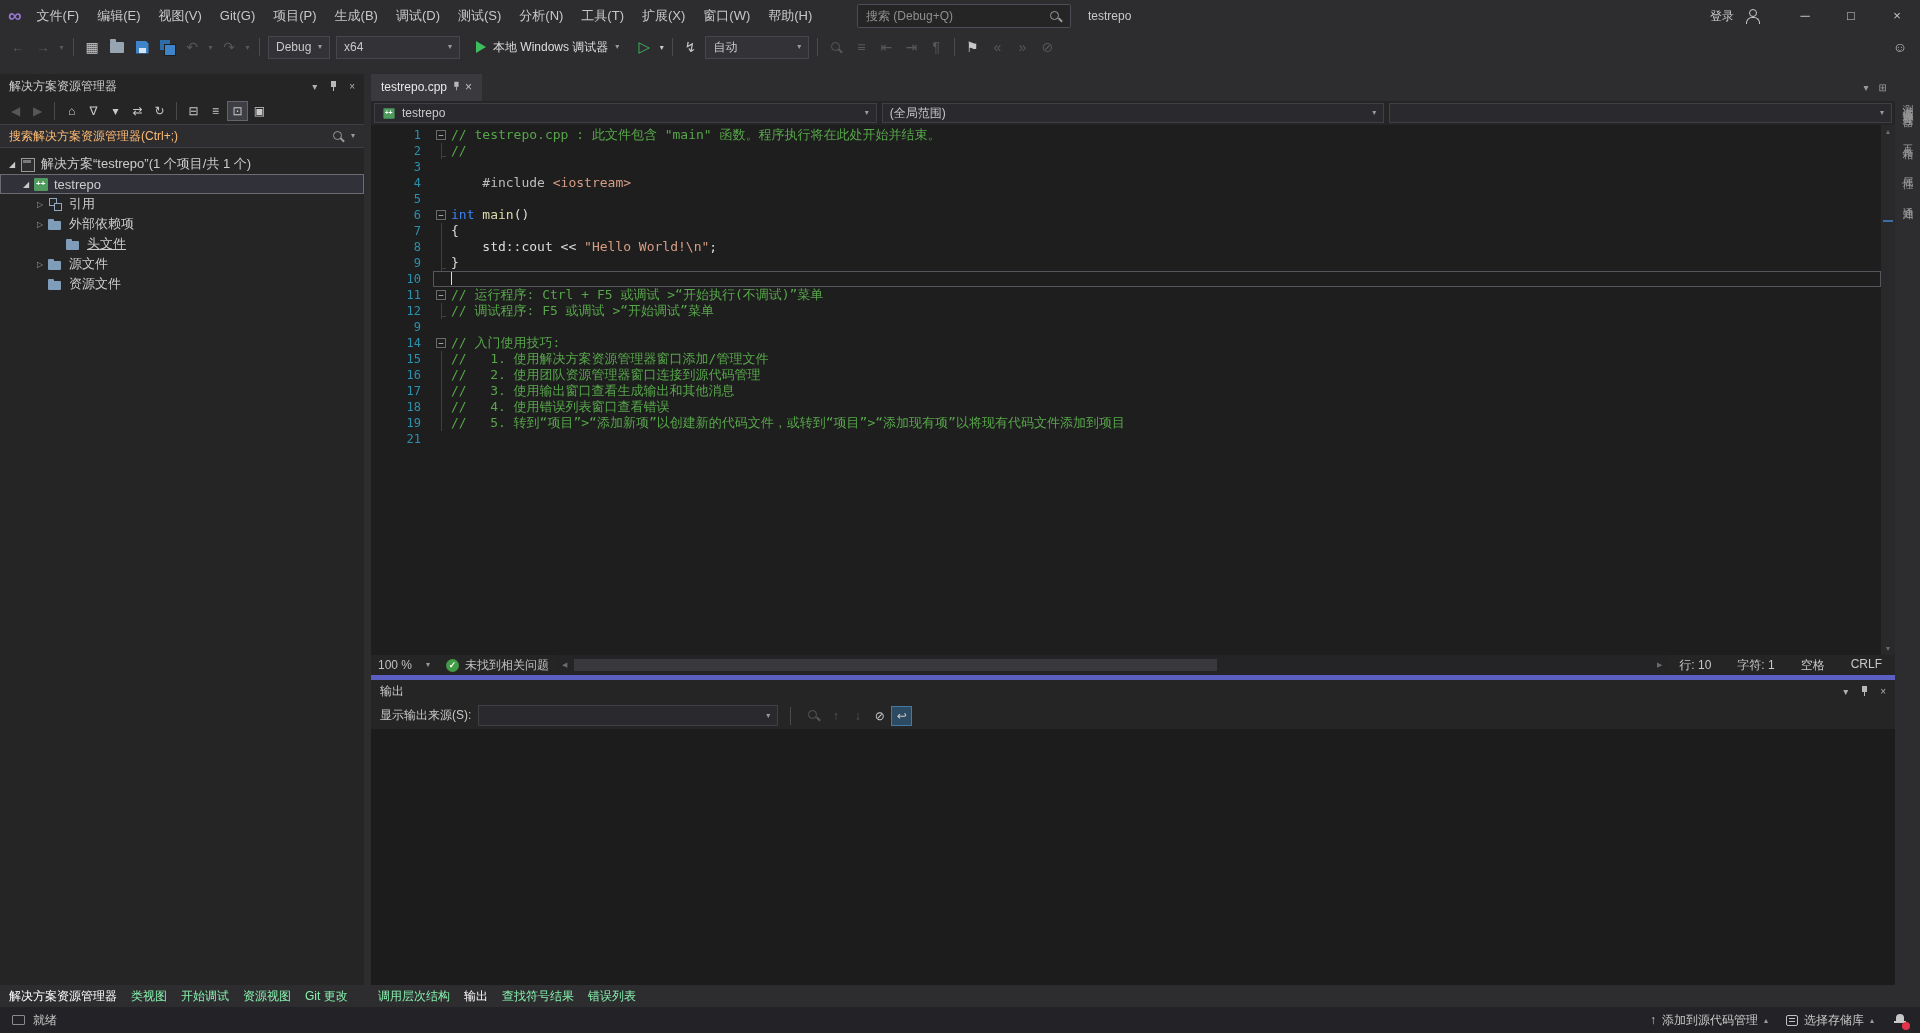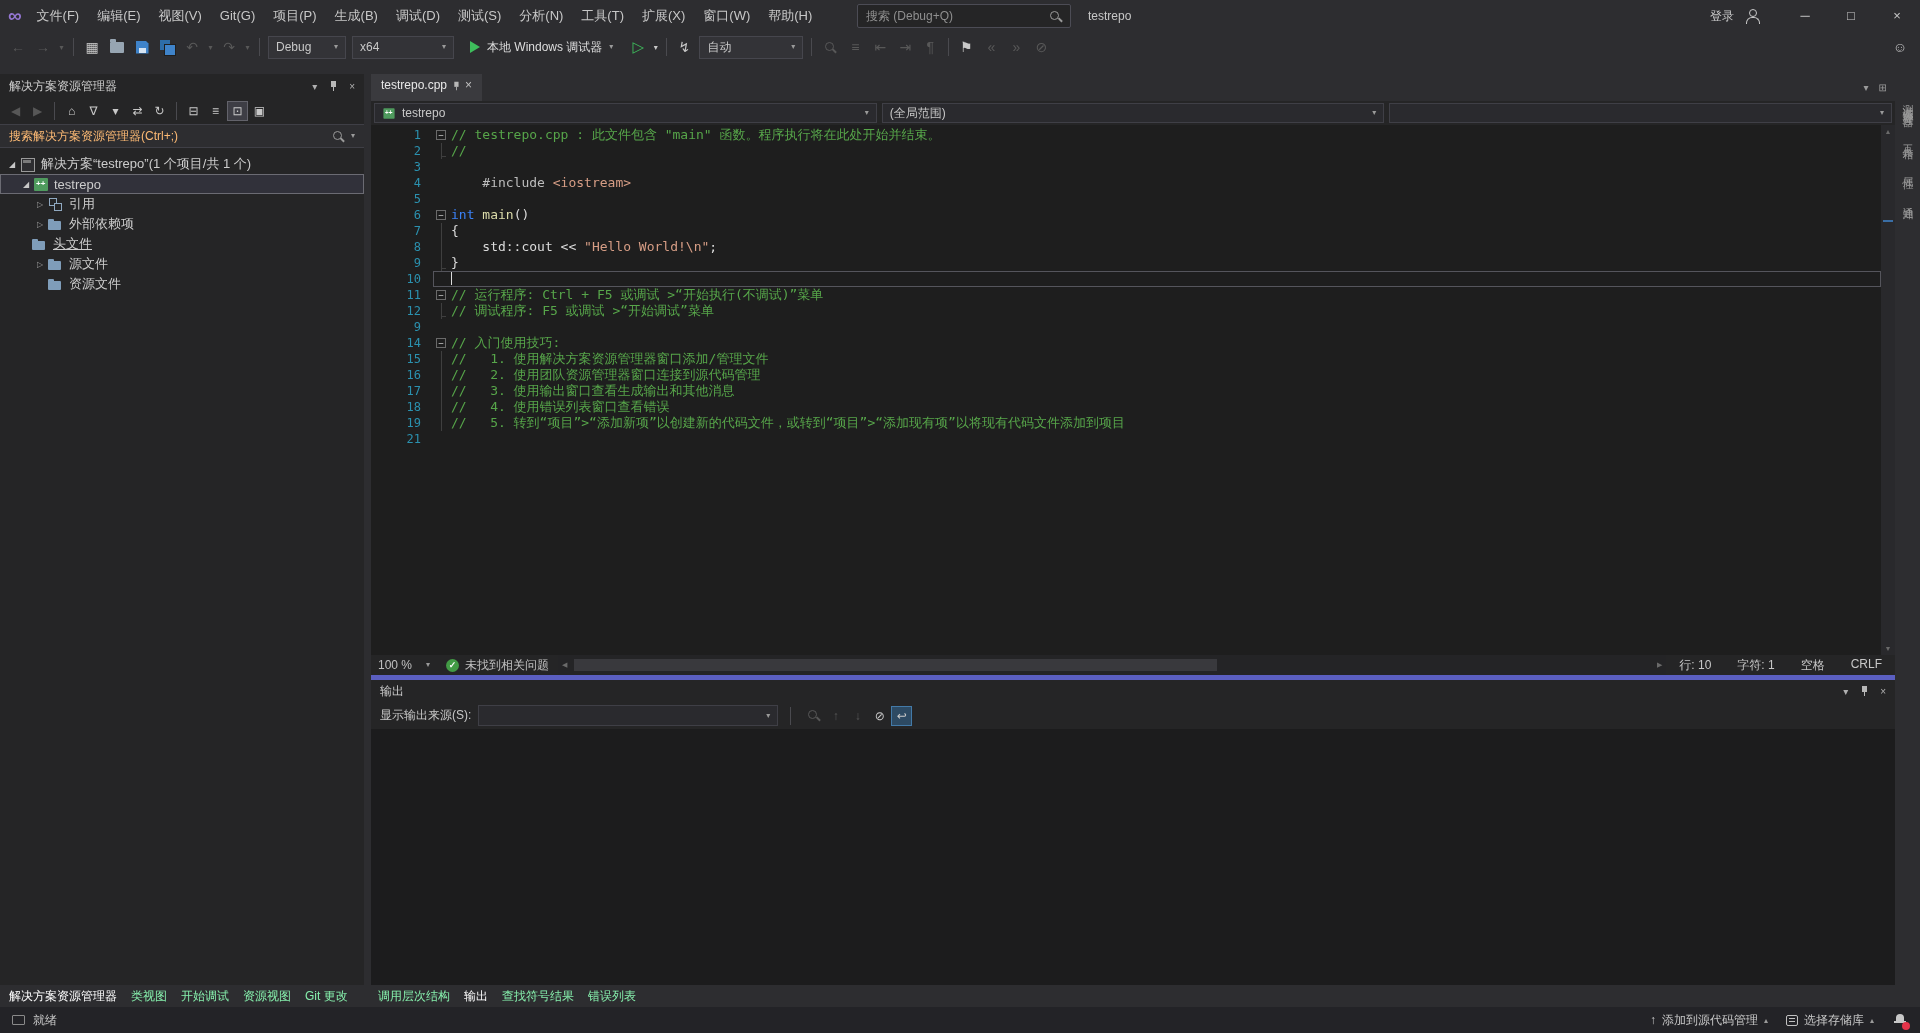--- a/index.html
+++ b/index.html
@@ -26,21 +26,21 @@
 .icon-group{display:flex;align-items:center;gap:1px}
 .tb-icon{width:24px;height:24px;display:flex;align-items:center;justify-content:center;font-size:14px;color:#c8c8c8;flex:none}
 .tb-icon.sm{width:11px;font-size:8px}
 .tb-icon.green{color:#3ebd5c;font-size:15px}
 .tb-icon.disabled{color:#5d5d5d;opacity:.9}
 .tb-icon.disabled .mag-icon::before{border-color:#5d5d5d}
 .tb-icon.disabled .mag-icon::after{background:#5d5d5d}
 .tb-icon.active{background:#3e3e45;border:1px solid #63636b}
 .tb-sep{width:1px;height:18px;background:#4a4a4f;margin:0 5px;flex:none}
 .combo{height:23px;margin:0 3px;background:#333337;border:1px solid #46464d;display:flex;align-items:center;gap:6px;padding:0 7px;font-size:12px;color:#c8c8c8;flex:none}
-.w70{width:78px}.w100{width:102px}.w110{width:104px}
+.w70{width:62px}.w100{width:124px}.w110{width:104px}
 .ar{margin-left:auto;font-size:8px;color:#9a9a9a;line-height:1}
 .run-btn{height:24px;margin:0 4px;display:flex;align-items:center;gap:7px;padding:0 9px;font-size:12px;color:#dedede;flex:none}
 .play-solid{width:0;height:0;border-left:10px solid #3ebd5c;border-top:6px solid transparent;border-bottom:6px solid transparent}
 .flex-spacer{flex:1}
 
 
 .mag-icon{width:13px;height:13px;position:relative;flex:none}
 .mag-icon::before{content:"";position:absolute;left:1px;top:1px;width:7px;height:7px;border:1.5px solid #9a9a9a;border-radius:50%}
 .mag-icon::after{content:"";position:absolute;left:8.5px;top:9px;width:5px;height:1.5px;background:#9a9a9a;transform:rotate(45deg)}
 .pin-icon{width:10px;height:12px;position:relative;flex:none}
@@ -77,21 +77,21 @@
 .cpp-project-icon::after{content:"++";position:absolute;left:2px;top:1px;color:#fff;font-size:8px;font-weight:bold;line-height:10px}
 .references-icon::before{content:"";position:absolute;left:1px;top:1px;width:6px;height:6px;border:1px solid #8fa8c0;background:#252526}
 .references-icon::after{content:"";position:absolute;left:6px;top:6px;width:6px;height:6px;border:1px solid #8fa8c0;background:#252526}
 .folder-ic::before{content:"";position:absolute;top:2px;left:0;width:6px;height:3px;background:#7f9db9;border-radius:1px 1px 0 0}
 .folder-ic::after{content:"";position:absolute;top:4px;left:0;width:13px;height:9px;background:#7f9db9;border-radius:1px}
 .v-split{width:7px;flex:none;background:#2d2d30}
 
 
 .center{flex:1;display:flex;flex-direction:column;min-width:0;background:#2d2d30}
 .tabstrip{height:27px;flex:none;display:flex;align-items:stretch}
-.doc-tab{display:flex;align-items:flex-end;gap:4px;padding:18px 10px;background:#3a3a3e;color:#e8e8e8;font-size:12px}
+.doc-tab{display:flex;align-items:flex-start;gap:4px;padding:6px 10px;background:#3a3a3e;color:#e8e8e8;font-size:12px}
 .pin-icon.sm{transform:scale(.85)}
 .tab-close{font-size:12px;color:#c0c0c0}
 .tabstrip-right{margin-left:auto;display:flex;align-items:center;gap:10px;padding-right:8px}
 .ts-ic{font-size:10px;color:#9a9a9a}
 .navbar{height:24px;flex:none;display:flex;align-items:center;background:#252526;padding:2px 3px;gap:5px}
 .nav-combo{flex:1;height:20px;background:#2a2a2e;border:1px solid #3f3f46;display:flex;align-items:center;gap:6px;padding:0 7px;font-size:12px;color:#c8c8c8;min-width:0}
 .navbar .cpp-project-icon{transform:scale(.8)}
 .code-area{flex:1;display:flex;background:#1e1e1e;min-height:0}
 .code-lines{flex:1;padding:2px 0 0 8px;overflow:hidden;min-width:0}
 .code-line{display:flex;height:16px;font-family:"DejaVu Sans Mono","Liberation Mono",monospace;font-size:13px;line-height:16px;white-space:pre}
@@ -306,21 +306,21 @@
           <div class="tree-row" style="padding-left: 32px;">
             <span class="tree-arrow collapsed">▷</span>
             <span class="node-icon references-icon"></span>
             <span class="tree-label">引用</span>
           </div>
           <div class="tree-row" style="padding-left: 32px;">
             <span class="tree-arrow collapsed">▷</span>
             <span class="node-icon folder-ic"></span>
             <span class="tree-label">外部依赖项</span>
           </div>
-          <div class="tree-row" style="padding-left: 16px; text-decoration: underline;">
+          <div class="tree-row" style="padding-left: 50px; text-decoration: underline;">
             <span class="tree-arrow"></span>
             <span class="node-icon folder-ic"></span>
             <span class="tree-label">头文件</span>
           </div>
           <div class="tree-row" style="padding-left: 32px;">
             <span class="tree-arrow collapsed">▷</span>
             <span class="node-icon folder-ic"></span>
             <span class="tree-label">源文件</span>
           </div>
           <div class="tree-row" style="padding-left: 32px;">

